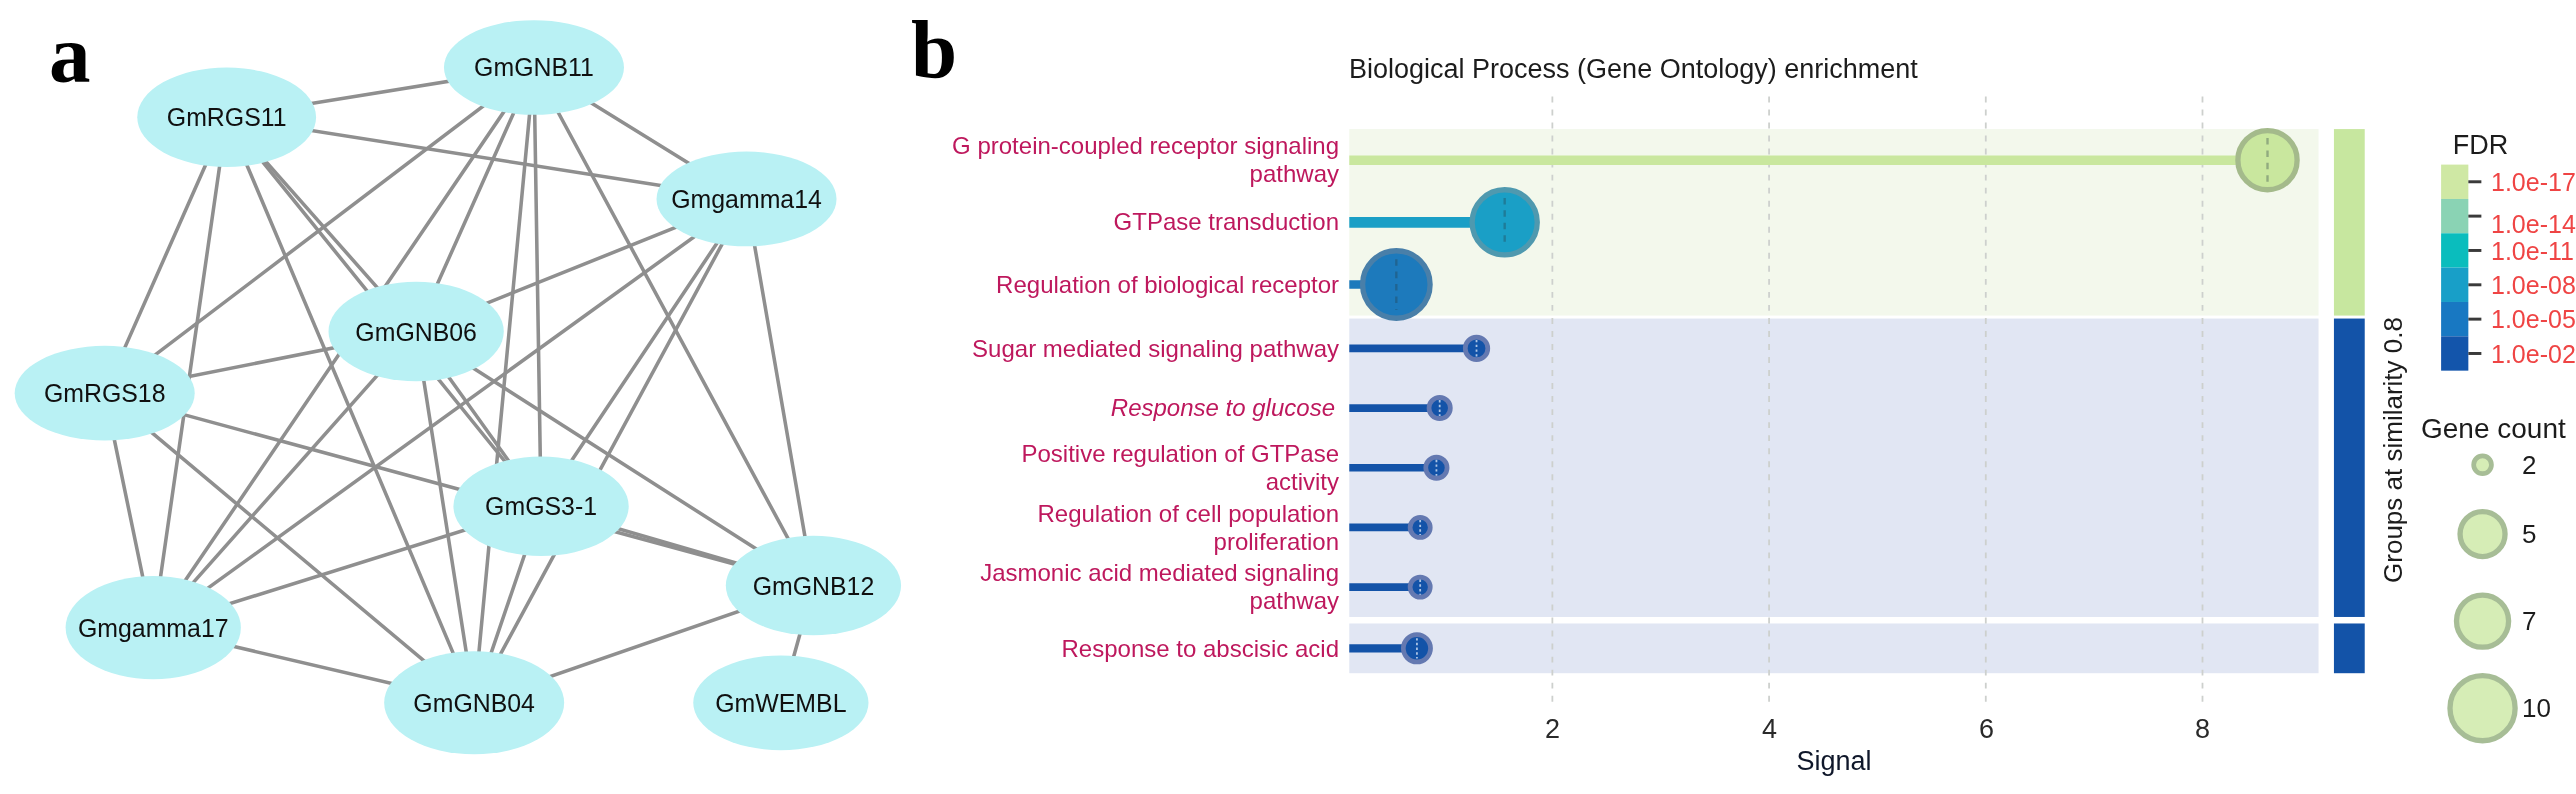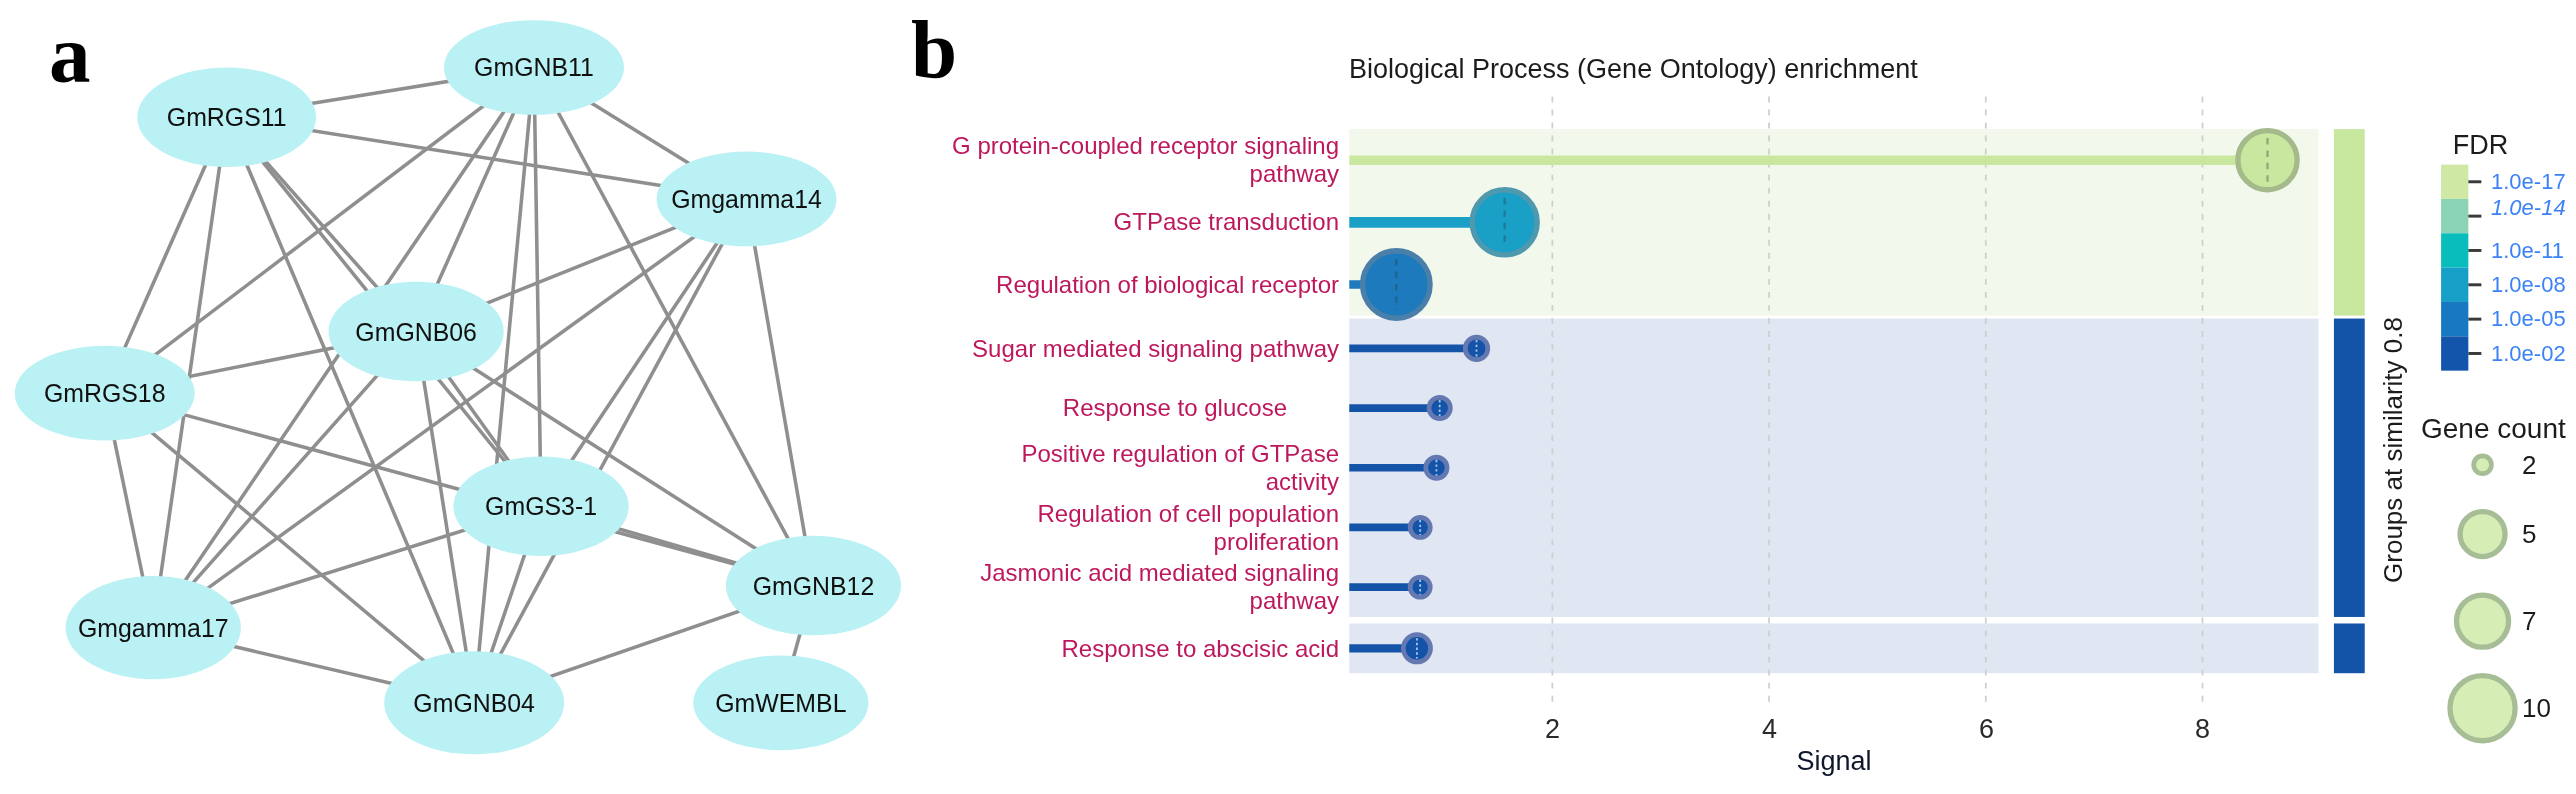--- a/index.html
+++ b/index.html
@@ -5,21 +5,21 @@
   html,body{margin:0;padding:0;background:#ffffff;}
   body{width:2576px;height:794px;position:relative;overflow:hidden;
        font-family:"Liberation Sans", sans-serif;color:#1c1c1c;}
   .abs{position:absolute;}
   .panel-label{font-family:"Liberation Serif", serif;font-weight:700;font-size:83px;line-height:1;color:#000;}
   .chart-title{font-size:27px;text-align:left;color:#1c1c1c;}
   .x-label{font-size:27px;text-align:center;color:#0f172a;}
   .legend-title{font-size:27px;color:#1c1c1c;}
   .y-label{font-size:24px;line-height:28px;text-align:right;white-space:pre-line;color:#be185d;}
   .tick-label{font-size:27px;text-align:center;color:#2a2a2a;}
-  .fdr-label{font-size:22px;color:#3b82f6;}
+  .fdr-label{font-size:25px;color:#ef4444;}
   .gc-label{font-size:26px;color:#1c1c1c;}
   .strip-label{font-size:26px;color:#1c1c1c;white-space:nowrap;
                transform:translate(-50%,-50%) rotate(-90deg);}
   svg{position:absolute;top:0;left:0;}
 </style>
 </head>
 <body>
 
 <svg id="figure-svg" width="2576" height="794" viewBox="0 0 4349 1341">
   <g id="net-edges">
@@ -180,29 +180,29 @@
 <div id="html-overlays">
     <div class="abs tick-label" style="left:1517px;top:714px;width:71px;">2</div>
     <div class="abs tick-label" style="left:1734px;top:714px;width:71px;">4</div>
     <div class="abs tick-label" style="left:1951px;top:714px;width:71px;">6</div>
     <div class="abs tick-label" style="left:2167px;top:714px;width:71px;">8</div>
     <div class="abs y-label" style="left:948px;width:391px;top:160px;transform:translateY(-50%);">G protein-coupled receptor signaling
 pathway</div>
     <div class="abs y-label" style="left:948px;width:391px;top:222px;transform:translateY(-50%);">GTPase transduction</div>
     <div class="abs y-label" style="left:948px;width:391px;top:285px;transform:translateY(-50%);">Regulation of biological receptor</div>
     <div class="abs y-label" style="left:948px;width:391px;top:349px;transform:translateY(-50%);">Sugar mediated signaling pathway</div>
-    <div class="abs y-label" style="left:896px;width:391px;top:408px;transform:translateY(-50%);">Response to glucose</div>
+    <div class="abs y-label" style="left:944px;width:391px;top:408px;transform:translateY(-50%);font-style:italic;">Response to glucose</div>
     <div class="abs y-label" style="left:948px;width:391px;top:468px;transform:translateY(-50%);">Positive regulation of GTPase activity</div>
     <div class="abs y-label" style="left:948px;width:391px;top:528px;transform:translateY(-50%);">Regulation of cell population
 proliferation</div>
     <div class="abs y-label" style="left:948px;width:391px;top:587px;transform:translateY(-50%);">Jasmonic acid mediated signaling
 pathway</div>
     <div class="abs y-label" style="left:948px;width:391px;top:649px;transform:translateY(-50%);">Response to abscisic acid</div>
     <div class="abs fdr-label" style="left:2491px;top:182px;transform:translateY(-50%);">1.0e-17</div>
-    <div class="abs fdr-label" style="left:2491px;top:208px;transform:translateY(-50%);font-style:italic;">1.0e-14</div>
+    <div class="abs fdr-label" style="left:2491px;top:224px;transform:translateY(-50%);">1.0e-14</div>
     <div class="abs fdr-label" style="left:2491px;top:251px;transform:translateY(-50%);">1.0e-11</div>
     <div class="abs fdr-label" style="left:2491px;top:285px;transform:translateY(-50%);">1.0e-08</div>
     <div class="abs fdr-label" style="left:2491px;top:319px;transform:translateY(-50%);">1.0e-05</div>
     <div class="abs fdr-label" style="left:2491px;top:354px;transform:translateY(-50%);">1.0e-02</div>
     <div class="abs gc-label" style="left:2522px;top:465px;transform:translateY(-50%);">2</div>
     <div class="abs gc-label" style="left:2522px;top:534px;transform:translateY(-50%);">5</div>
     <div class="abs gc-label" style="left:2522px;top:621px;transform:translateY(-50%);">7</div>
     <div class="abs gc-label" style="left:2522px;top:708px;transform:translateY(-50%);">10</div>
   </div>
 

